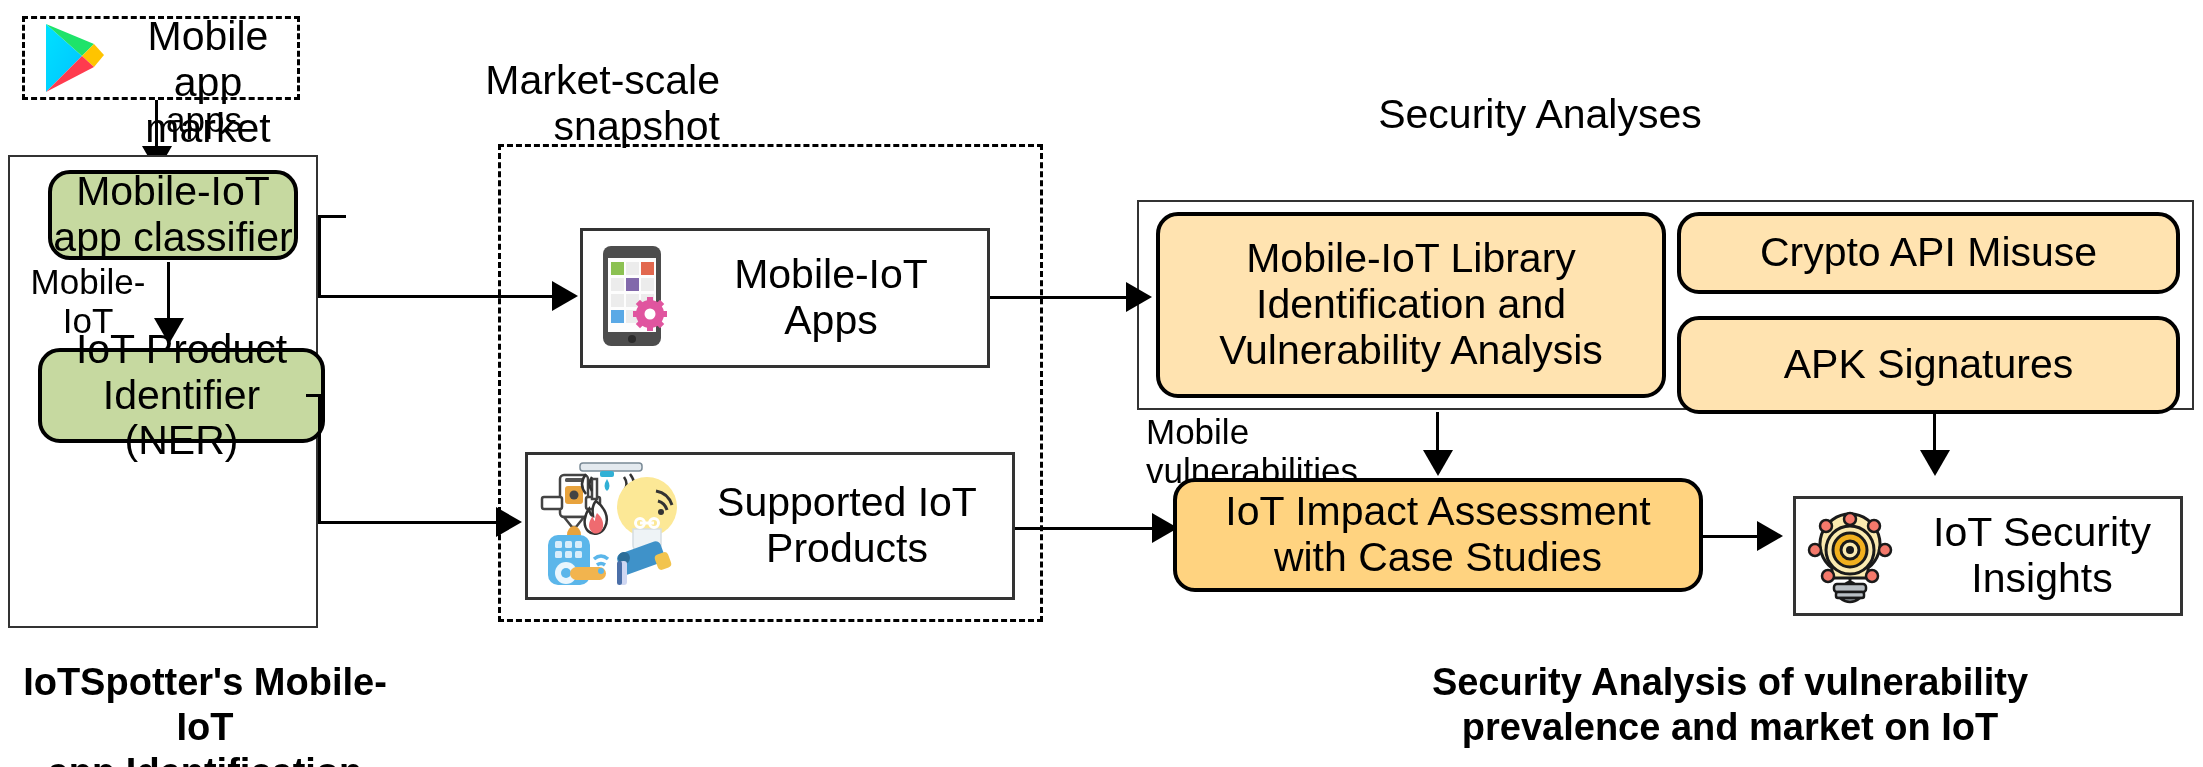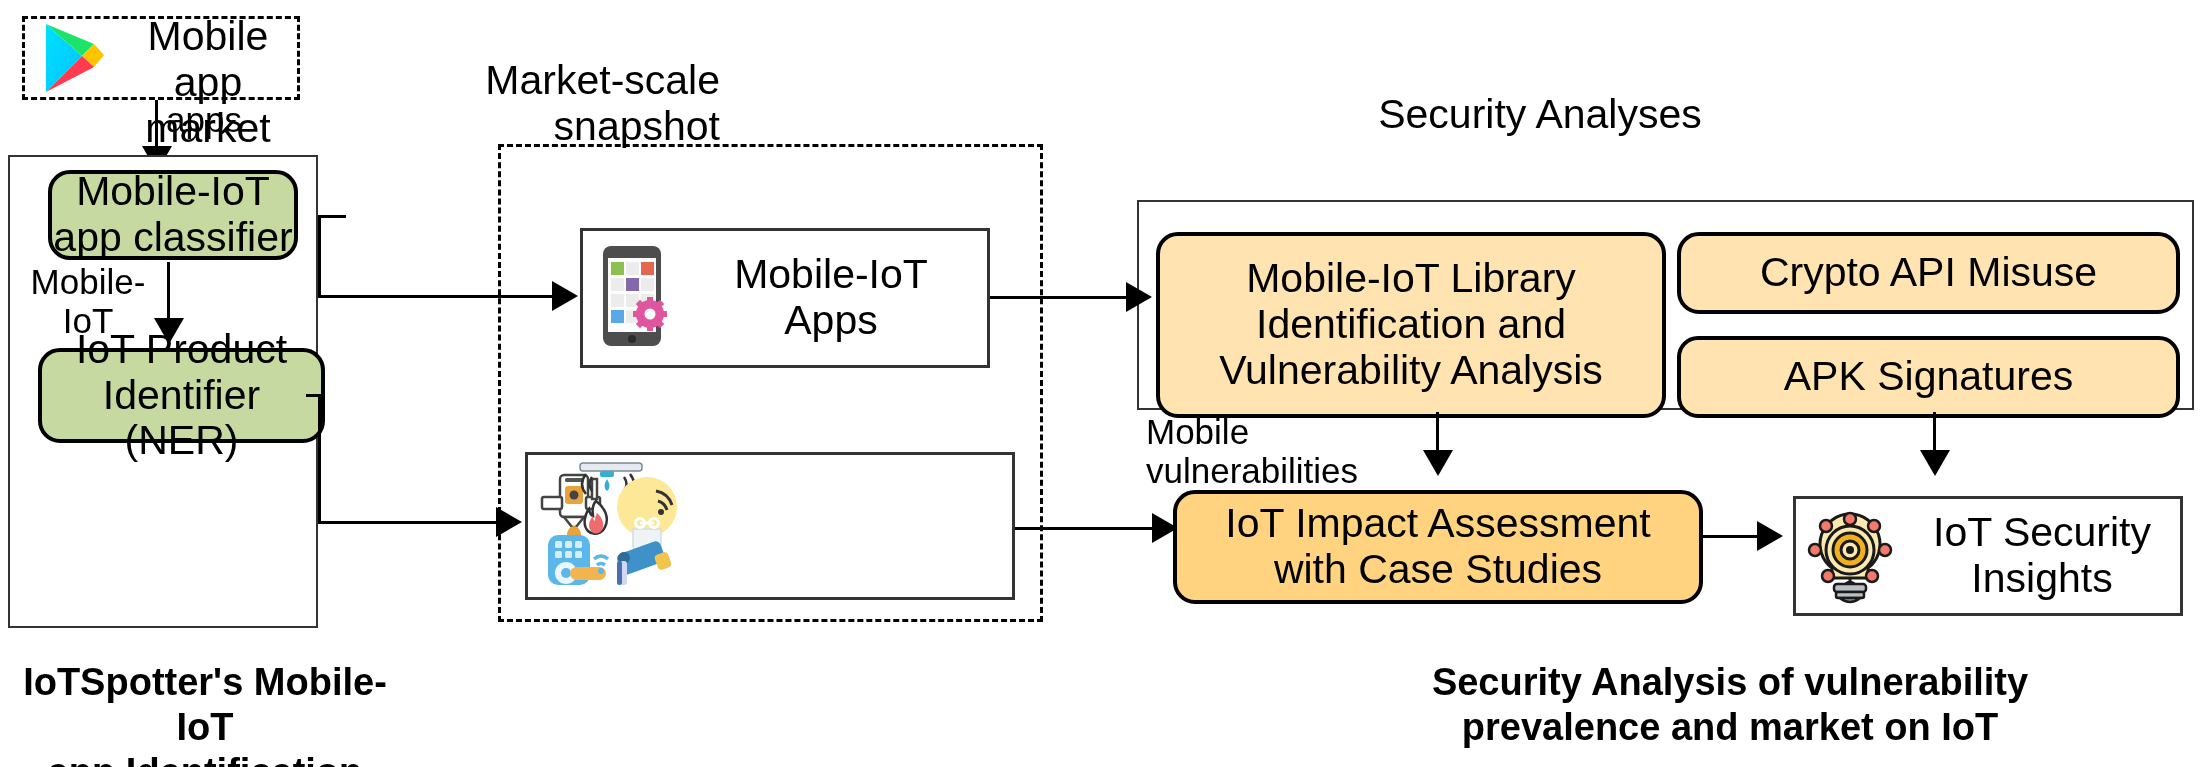--- a/index.html
+++ b/index.html
@@ -59,21 +59,20 @@
   }
   .node-amber {
     background: #ffd380;
     border: 4px solid #000;
     font-size: 41px;
   }
   .node-amber-light {
     background: #ffe3b0;
     border: 4px solid #000;
     font-size: 41px;
-    margin-top: 20px;
   }
 
   
   .card {
     border: 3px solid #333;
     background: #fff;
     display: flex;
     align-items: center;
     justify-content: flex-start;
     gap: 6px;
@@ -253,20 +252,22 @@
         </g>
         <circle cx="67" cy="110" r="3" fill="#5bb6ea"></circle>
 
         <rect x="84" y="86" width="46" height="22" rx="5" fill="#3f92c9" transform="rotate(-20 107 97)"></rect>
         <rect x="122" y="92" width="14" height="16" rx="4" fill="#f2c44e" transform="rotate(-20 129 100)"></rect>
         <circle cx="90" cy="97" r="6" fill="#2d6e99" transform="rotate(-20 90 97)"></circle>
         <rect x="86" y="100" width="7" height="24" rx="3" fill="#cfd7f2"></rect>
         <rect x="83" y="100" width="5" height="24" rx="2.5" fill="#4b6fa8"></rect>
       </svg>
     </span>
+    <span class="card-text">Supported IoT
+Products</span>
   </div>
 
   <div class="vline" style="left:318px; top:215px; height:3px; width:28px;"></div>
   <div class="hline" style="left:318px; top:295px; width:236px;"></div>
   <div class="vline" style="left:318px; top:215px; height:82px;"></div>
   <div class="arrow-r" style="left:552px; top:281px;"></div>
 
   <div class="hline" style="left:306px; top:394px; width:14px;"></div>
   <div class="vline" style="left:318px; top:394px; height:129px;"></div>
   <div class="hline" style="left:318px; top:521px; width:180px;"></div>
@@ -279,35 +280,35 @@
   <div class="abs node node-amber-light" style="left:1156px; top:212px; width:510px; height:186px;">
     <span>Mobile-IoT Library
 Identification and
 Vulnerability Analysis</span>
   </div>
 
   <div class="abs node node-amber-light" style="left:1677px; top:212px; width:503px; height:82px;justify-content:center;">
     <span>Crypto API Misuse</span>
   </div>
 
-  <div class="abs node node-amber-light" style="left:1677px; top:316px; width:503px; height:82px;border-radius:21px;">
+  <div class="abs node node-amber-light" style="left:1677px; top:316px; width:503px; height:98px;">
     <span>APK Signatures</span>
   </div>
 
   <div class="hline" style="left:990px; top:296px; width:142px;"></div>
   <div class="arrow-r" style="left:1126px; top:282px;"></div>
 
   <div class="hline" style="left:1015px; top:527px; width:145px;"></div>
   <div class="arrow-r" style="left:1152px; top:513px;"></div>
 
   <div class="vline" style="left:1436px; top:412px; height:44px;"></div>
   <div class="arrow-d" style="left:1423px; top:450px;"></div>
   <div class="lbl edge-txt" style="left:1146px; top:412px; width:286px; text-align:left;">Mobile vulnerabilities</div>
 
-  <div class="abs node node-amber" style="left:1173px; top:478px; width:530px; height:114px;margin-top:12px;">
+  <div class="abs node node-amber" style="left:1173px; top:478px; width:530px; height:114px;">
     <span>IoT Impact Assessment
 with Case Studies</span>
   </div>
 
   <div class="vline" style="left:1933px; top:412px; height:44px;"></div>
   <div class="arrow-d" style="left:1920px; top:450px;"></div>
 
   <div class="hline" style="left:1703px; top:535px; width:60px;"></div>
   <div class="arrow-r" style="left:1757px; top:521px;"></div>
 

